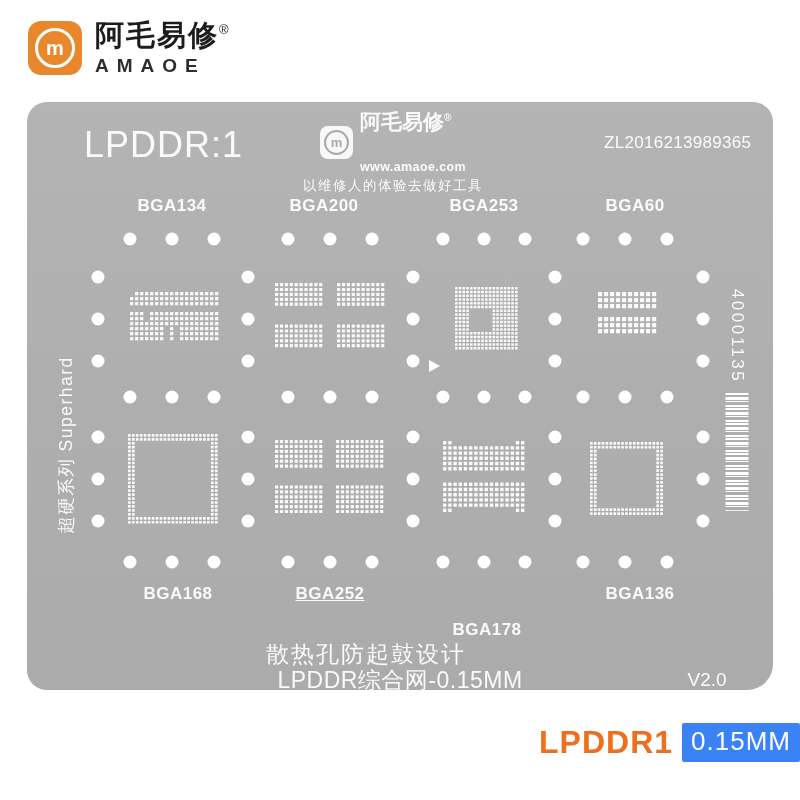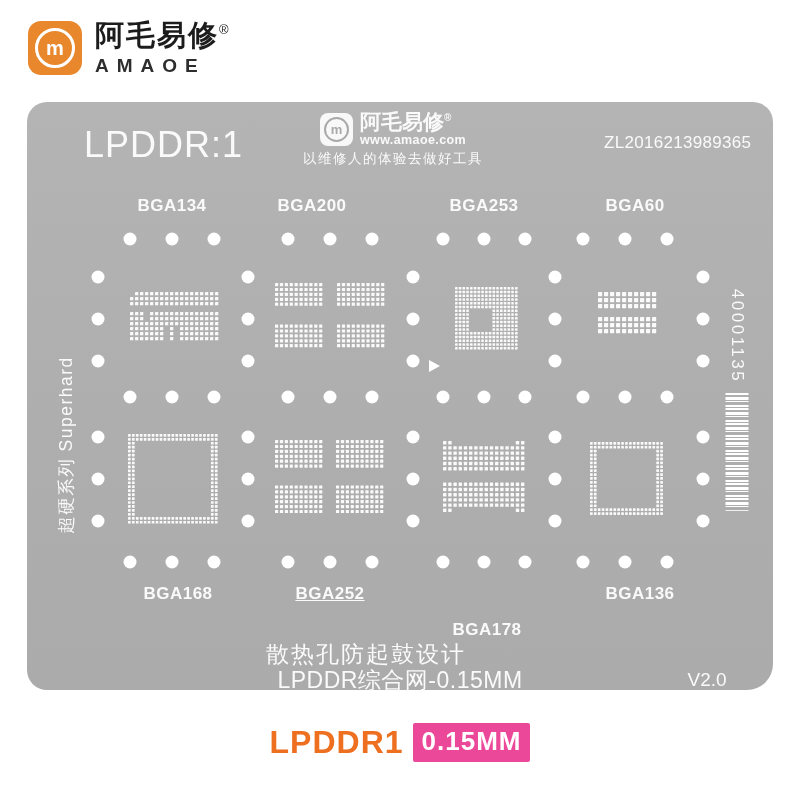--- a/index.html
+++ b/index.html
@@ -24,21 +24,21 @@
   .model-label{left:84px;top:124px;font-size:36px;font-weight:400;letter-spacing:1px;}
   .center-logo{left:303px;top:111px;width:180px;text-align:center;}
   .cl-row{display:flex;align-items:center;justify-content:center;gap:7px;}
   .cl-icon{width:33px;height:33px;background:#f8f8f8;border-radius:8px;flex:0 0 auto;
            display:flex;align-items:center;justify-content:center;}
   .cl-ring{width:21px;height:21px;border:2.5px solid #a9a9a9;border-radius:50%;
            display:flex;align-items:center;justify-content:center;
            color:#a9a9a9;font-weight:700;font-size:13px;line-height:1;}
   .cl-name{font-size:21px;font-weight:700;line-height:1.05;text-align:left;}
   .cl-name sup{font-size:10px;}
-  .cl-url{font-size:12.5px;font-weight:700;letter-spacing:.4px;text-align:left;}
+  .cl-url{font-size:12.5px;font-weight:700;letter-spacing:.4px;text-align:left;margin-top:27px;}
   .cl-slogan{font-size:13.5px;margin-top:3px;letter-spacing:1.5px;white-space:nowrap;text-align:right;}
   .patent{left:604px;top:119px;width:120px;text-align:center;}
   .patent-title{font-size:21px;letter-spacing:4px;font-weight:600;}
   .patent-no{font-size:17px;margin-top:14px;letter-spacing:.3px;}
   .side-left{left:66px;top:445px;transform:translate(-50%,-50%) rotate(-90deg);
              font-size:17.5px;letter-spacing:1.5px;white-space:nowrap;}
   .side-right{left:737px;top:400px;transform:translate(-50%,-50%) rotate(90deg);
               display:flex;align-items:center;gap:10px;white-space:nowrap;}
   .serial{font-size:17px;letter-spacing:2.5px;}
   .barcode{width:118px;height:23px;
@@ -47,23 +47,23 @@
        #ffffff 4px 7px, rgba(0,0,0,0) 7px 8px,
        #ffffff 8px 9px, rgba(0,0,0,0) 9px 12px,
        #ffffff 12px 14px, rgba(0,0,0,0) 14px 15px);}
   .bga-label{position:absolute;font-size:17px;font-weight:600;color:#fafafa;
              transform:translate(-50%,-50%);letter-spacing:.5px;white-space:nowrap;}
   .note1{left:0;width:732px;text-align:center;top:639px;font-size:23px;letter-spacing:2px;}
   .note2{left:0;width:800px;text-align:center;top:665px;font-size:23px;letter-spacing:.5px;}
   .version{left:707px;top:680px;transform:translate(-50%,-50%);font-size:19px;}
   
   .caption{position:absolute;left:0;width:800px;top:723px;display:flex;
-           justify-content:center;align-items:center;gap:9px;}
+           justify-content:flex-end;align-items:center;gap:9px;}
   .caption-model{font-size:32px;font-weight:700;color:#ED6F1F;letter-spacing:1px;}
-  .caption-badge{background:#ec4899;color:#ffffff;font-size:26px;font-weight:700;
+  .caption-badge{background:#3b82f6;color:#ffffff;font-size:26px;font-weight:400;
                  padding:3px 9px 5px;border-radius:2px;letter-spacing:1px;}
 </style>
 </head>
 <body>
 
 <div class="page">
 
   <div class="brand">
     <div class="brand-icon">
       <div class="brand-ring">m</div>
@@ -1561,21 +1561,21 @@
 
   <div class="txt side-left">超硬系列 Superhard</div>
 
   <div class="txt side-right">
     <span class="serial">40001135</span>
     <span class="barcode"></span>
   </div>
 
   <div id="labels-layer">
       <div class="bga-label" style="left: 172px; top: 206px;">BGA134</div>
-      <div class="bga-label" style="left: 312px; top: 206px;">BGA200</div>
+      <div class="bga-label" style="left: 324px; top: 206px;">BGA200</div>
       <div class="bga-label" style="left: 484px; top: 206px;">BGA253</div>
       <div class="bga-label" style="left: 635px; top: 206px;">BGA60</div>
       <div class="bga-label" style="left: 178px; top: 594px;">BGA168</div>
       <div class="bga-label" style="left: 330px; top: 594px; text-decoration: underline;">BGA252</div>
       <div class="bga-label" style="left: 487px; top: 594px; margin-top: 36px;">BGA178</div>
       <div class="bga-label" style="left: 640px; top: 594px;">BGA136</div>
     </div>
 
   <div class="txt note1">散热孔防起鼓设计</div>
   <div class="txt note2">LPDDR综合网-0.15MM</div>

